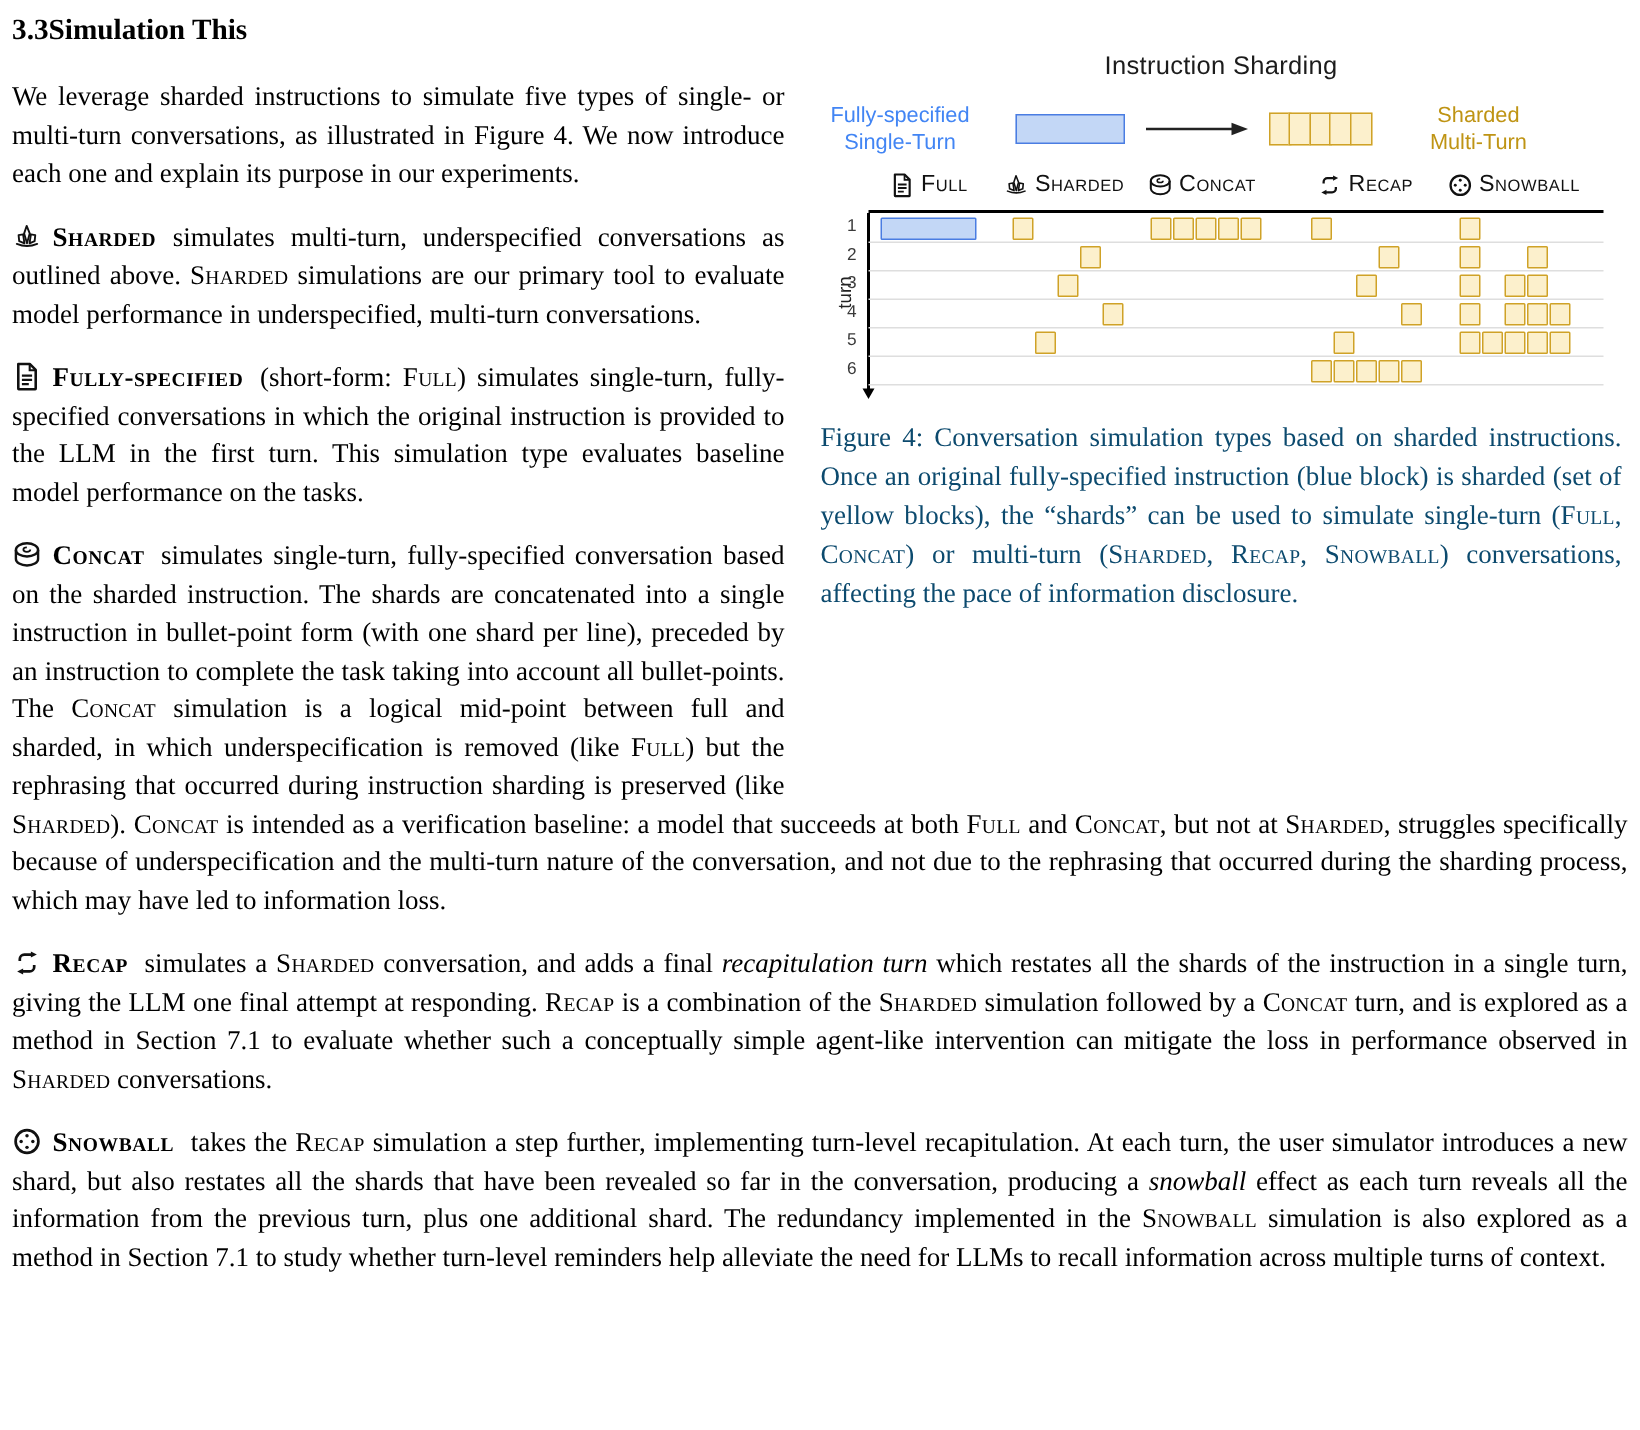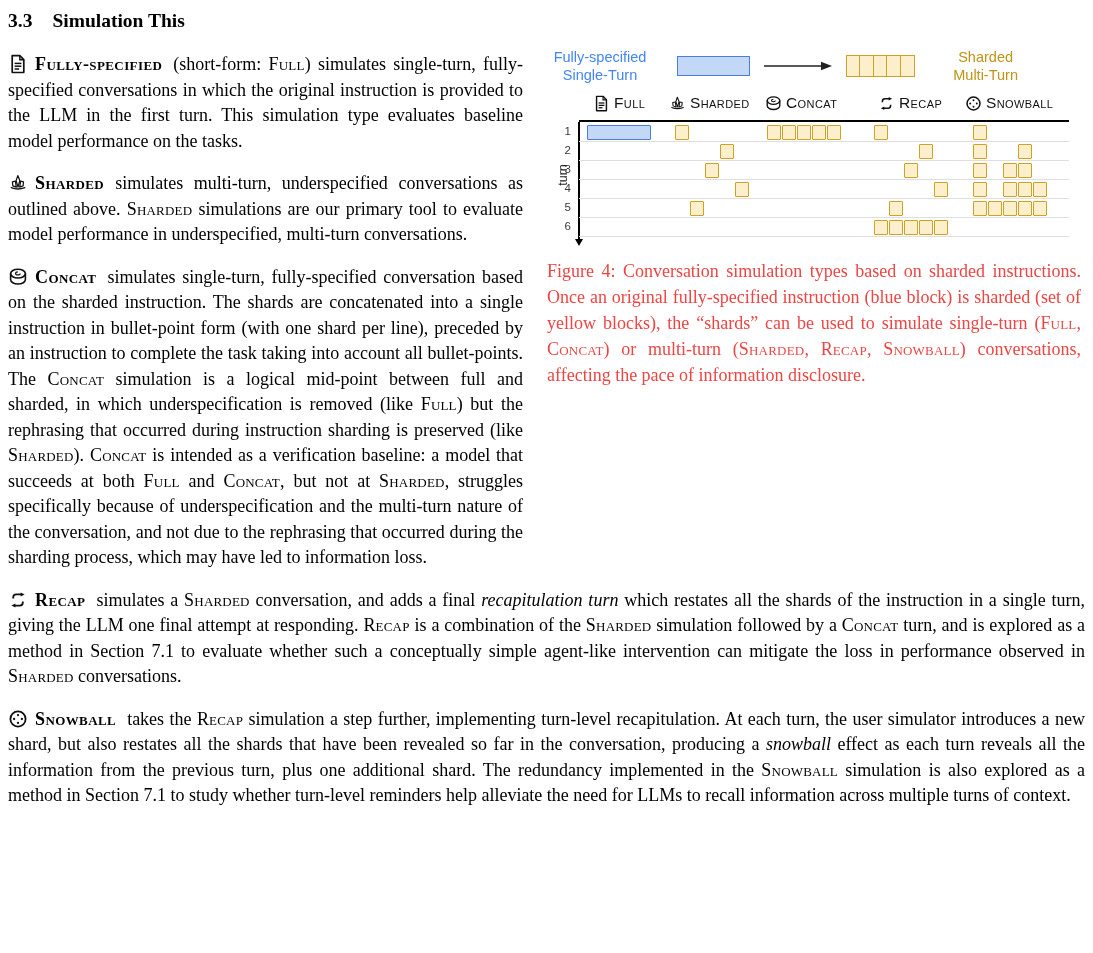--- a/index.html
+++ b/index.html
@@ -5,21 +5,21 @@
   html, body { background:#ffffff; }
   body {
     width:1093px; height:953px; margin:0; box-sizing:border-box;
     padding:6px 8px 0 8px; overflow:hidden;
     font-family:"Liberation Serif", serif; font-size:18px; color:#000;
   }
   .page { position:relative; }
 
   
   .sec-heading { font-size:19.5px; font-weight:bold; margin:4px 0 20px 0; }
-  .sec-heading .sec-num { margin-right:20px; }
+  .sec-heading .sec-num { }
   p.body-par { line-height:25.5px; text-align:justify; margin:13px 0; }
   p.def-par { margin-top:17px; }
   .s-h  { font-weight:bold; font-variant:small-caps; letter-spacing:0.4px; margin-right:11px; }
   .s-sc { font-variant:small-caps; letter-spacing:0.2px; }
   .s-i  { font-style:italic; }
   .par-icon { width:20px; height:20px; vertical-align:-4px; margin-right:7px; }
 
   
   .figure-float {
     float:right; width:548px; min-height:524px; margin-left:14px; margin-bottom:2px;
@@ -68,21 +68,21 @@
     position:absolute; left:-46px; top:46px; width:60px; text-align:center;
     transform:rotate(-90deg); font-size:12.5px; color:#222;
   }
   .blk { position:absolute; box-sizing:border-box; height:15px; border-radius:1px; }
   .blk-shard { width:14px; background:var(--gold-fill,#fcf0cc); border:1.6px solid var(--gold-border,#cfa227); }
   .blk-full  { width:64px; background:var(--blue-fill,#c3d7f6); border:1.6px solid var(--blue-border,#4a7de2); }
 
   
   .fig-caption {
     margin-top:16px; font-family:"Liberation Serif", serif; font-size:18px;
-    line-height:26px; text-align:justify; color:#ef4444;
+    line-height:26px; text-align:justify; color:#0c4a6e;
   }
   .icon-defs { position:absolute; width:0; height:0; overflow:hidden; }
 </style>
 </head>
 <body>
 
 <svg class="icon-defs" xmlns="http://www.w3.org/2000/svg">
   <defs>
     <symbol id="sym-document" viewBox="0 0 20 20">
       <path d="M4.2 1.6 h7.6 l4 4 v12.6 a0.3 0.3 0 0 1 -0.3 0.3 h-11 a0.3 0.3 0 0 1 -0.3 -0.3 z" fill="none" stroke="#111" stroke-width="1.7" stroke-linejoin="round"></path>
@@ -115,20 +115,21 @@
       <circle cx="13.9" cy="10" r="1.15" fill="#111"></circle>
       <circle cx="10" cy="13.9" r="1.15" fill="#111"></circle>
     </symbol>
   </defs>
 </svg>
 
 <div class="page">
 
   <aside class="figure-float">
 
+    <div class="fig-title">Instruction Sharding</div>
 
     <div class="sharding-row">
       <div class="shard-label blue">
         <div>Fully-specified</div>
         <div>Single-Turn</div>
       </div>
       <div class="full-block-demo"></div>
       <div class="arrow-wrap">
         <svg width="70" height="12" viewBox="0 0 70 12">
           <line x1="0" y1="6" x2="58" y2="6" stroke="#222" stroke-width="1.6"></line>
@@ -237,35 +238,36 @@
         </div>
     </div>
 
     <figcaption class="fig-caption"><span>Figure 4: Conversation simulation types based on sharded instructions. Once an original fully-specified instruction (blue block) is sharded (set of yellow blocks), the “shards” can be used to simulate single-turn (</span><span class="s-sc">Full</span><span>, </span><span class="s-sc">Concat</span><span>) or multi-turn (</span><span class="s-sc">Sharded</span><span>, </span><span class="s-sc">Recap</span><span>, </span><span class="s-sc">Snowball</span><span>) conversations, affecting the pace of information disclosure.</span></figcaption>
   </aside>
 
   <h2 class="sec-heading">
     <span class="sec-num">3.3</span><span>Simulation This</span>
   </h2>
 
+  <p class="body-par"><span>We leverage sharded instructions to simulate five types of single- or multi-turn conversations, as illustrated in Figure 4. We now introduce each one and explain its purpose in our experiments.</span></p>
+
+  <p class="body-par def-par">
+    <svg class="par-icon">
+        <use href="#sym-shards"></use>
+      </svg><span><span class="s-h">Sharded</span><span>simulates multi-turn, underspecified conversations as outlined above. </span><span class="s-sc">Sharded</span><span> simulations are our primary tool to evaluate model performance in underspecified, multi-turn conversations.</span></span>
+  </p>
 
   <p class="body-par def-par">
     <svg class="par-icon">
         <use href="#sym-document"></use>
       </svg><span><span class="s-h">Fully-specified</span><span>(short-form: </span><span class="s-sc">Full</span><span>) simulates single-turn, fully-specified conversations in which the original instruction is provided to the LLM in the first turn. This simulation type evaluates baseline model performance on the tasks.</span></span>
   </p>
 
   <p class="body-par def-par">
     <svg class="par-icon">
-        <use href="#sym-shards"></use>
-      </svg><span><span class="s-h">Sharded</span><span>simulates multi-turn, underspecified conversations as outlined above. </span><span class="s-sc">Sharded</span><span> simulations are our primary tool to evaluate model performance in underspecified, multi-turn conversations.</span></span>
-  </p>
-
-  <p class="body-par def-par">
-    <svg class="par-icon">
         <use href="#sym-canister"></use>
       </svg><span><span class="s-h">Concat</span><span>simulates single-turn, fully-specified conversation based on the sharded instruction. The shards are concatenated into a single instruction in bullet-point form (with one shard per line), preceded by an instruction to complete the task taking into account all bullet-points. The </span><span class="s-sc">Concat</span><span> simulation is a logical mid-point between full and sharded, in which underspecification is removed (like </span><span class="s-sc">Full</span><span>) but the rephrasing that occurred during instruction sharding is preserved (like </span><span class="s-sc">Sharded</span><span>). </span><span class="s-sc">Concat</span><span> is intended as a verification baseline: a model that succeeds at both </span><span class="s-sc">Full</span><span> and </span><span class="s-sc">Concat</span><span>, but not at </span><span class="s-sc">Sharded</span><span>, struggles specifically because of underspecification and the multi-turn nature of the conversation, and not due to the rephrasing that occurred during the sharding process, which may have led to information loss.</span></span>
   </p>
 
   <p class="body-par def-par">
     <svg class="par-icon">
         <use href="#sym-repeat"></use>
       </svg><span><span class="s-h">Recap</span><span>simulates a </span><span class="s-sc">Sharded</span><span> conversation, and adds a final </span><span class="s-i">recapitulation turn</span><span> which restates all the shards of the instruction in a single turn, giving the LLM one final attempt at responding. </span><span class="s-sc">Recap</span><span> is a combination of the </span><span class="s-sc">Sharded</span><span> simulation followed by a </span><span class="s-sc">Concat</span><span> turn, and is explored as a method in Section 7.1 to evaluate whether such a conceptually simple agent-like intervention can mitigate the loss in performance observed in </span><span class="s-sc">Sharded</span><span> conversations.</span></span>
   </p>
 

